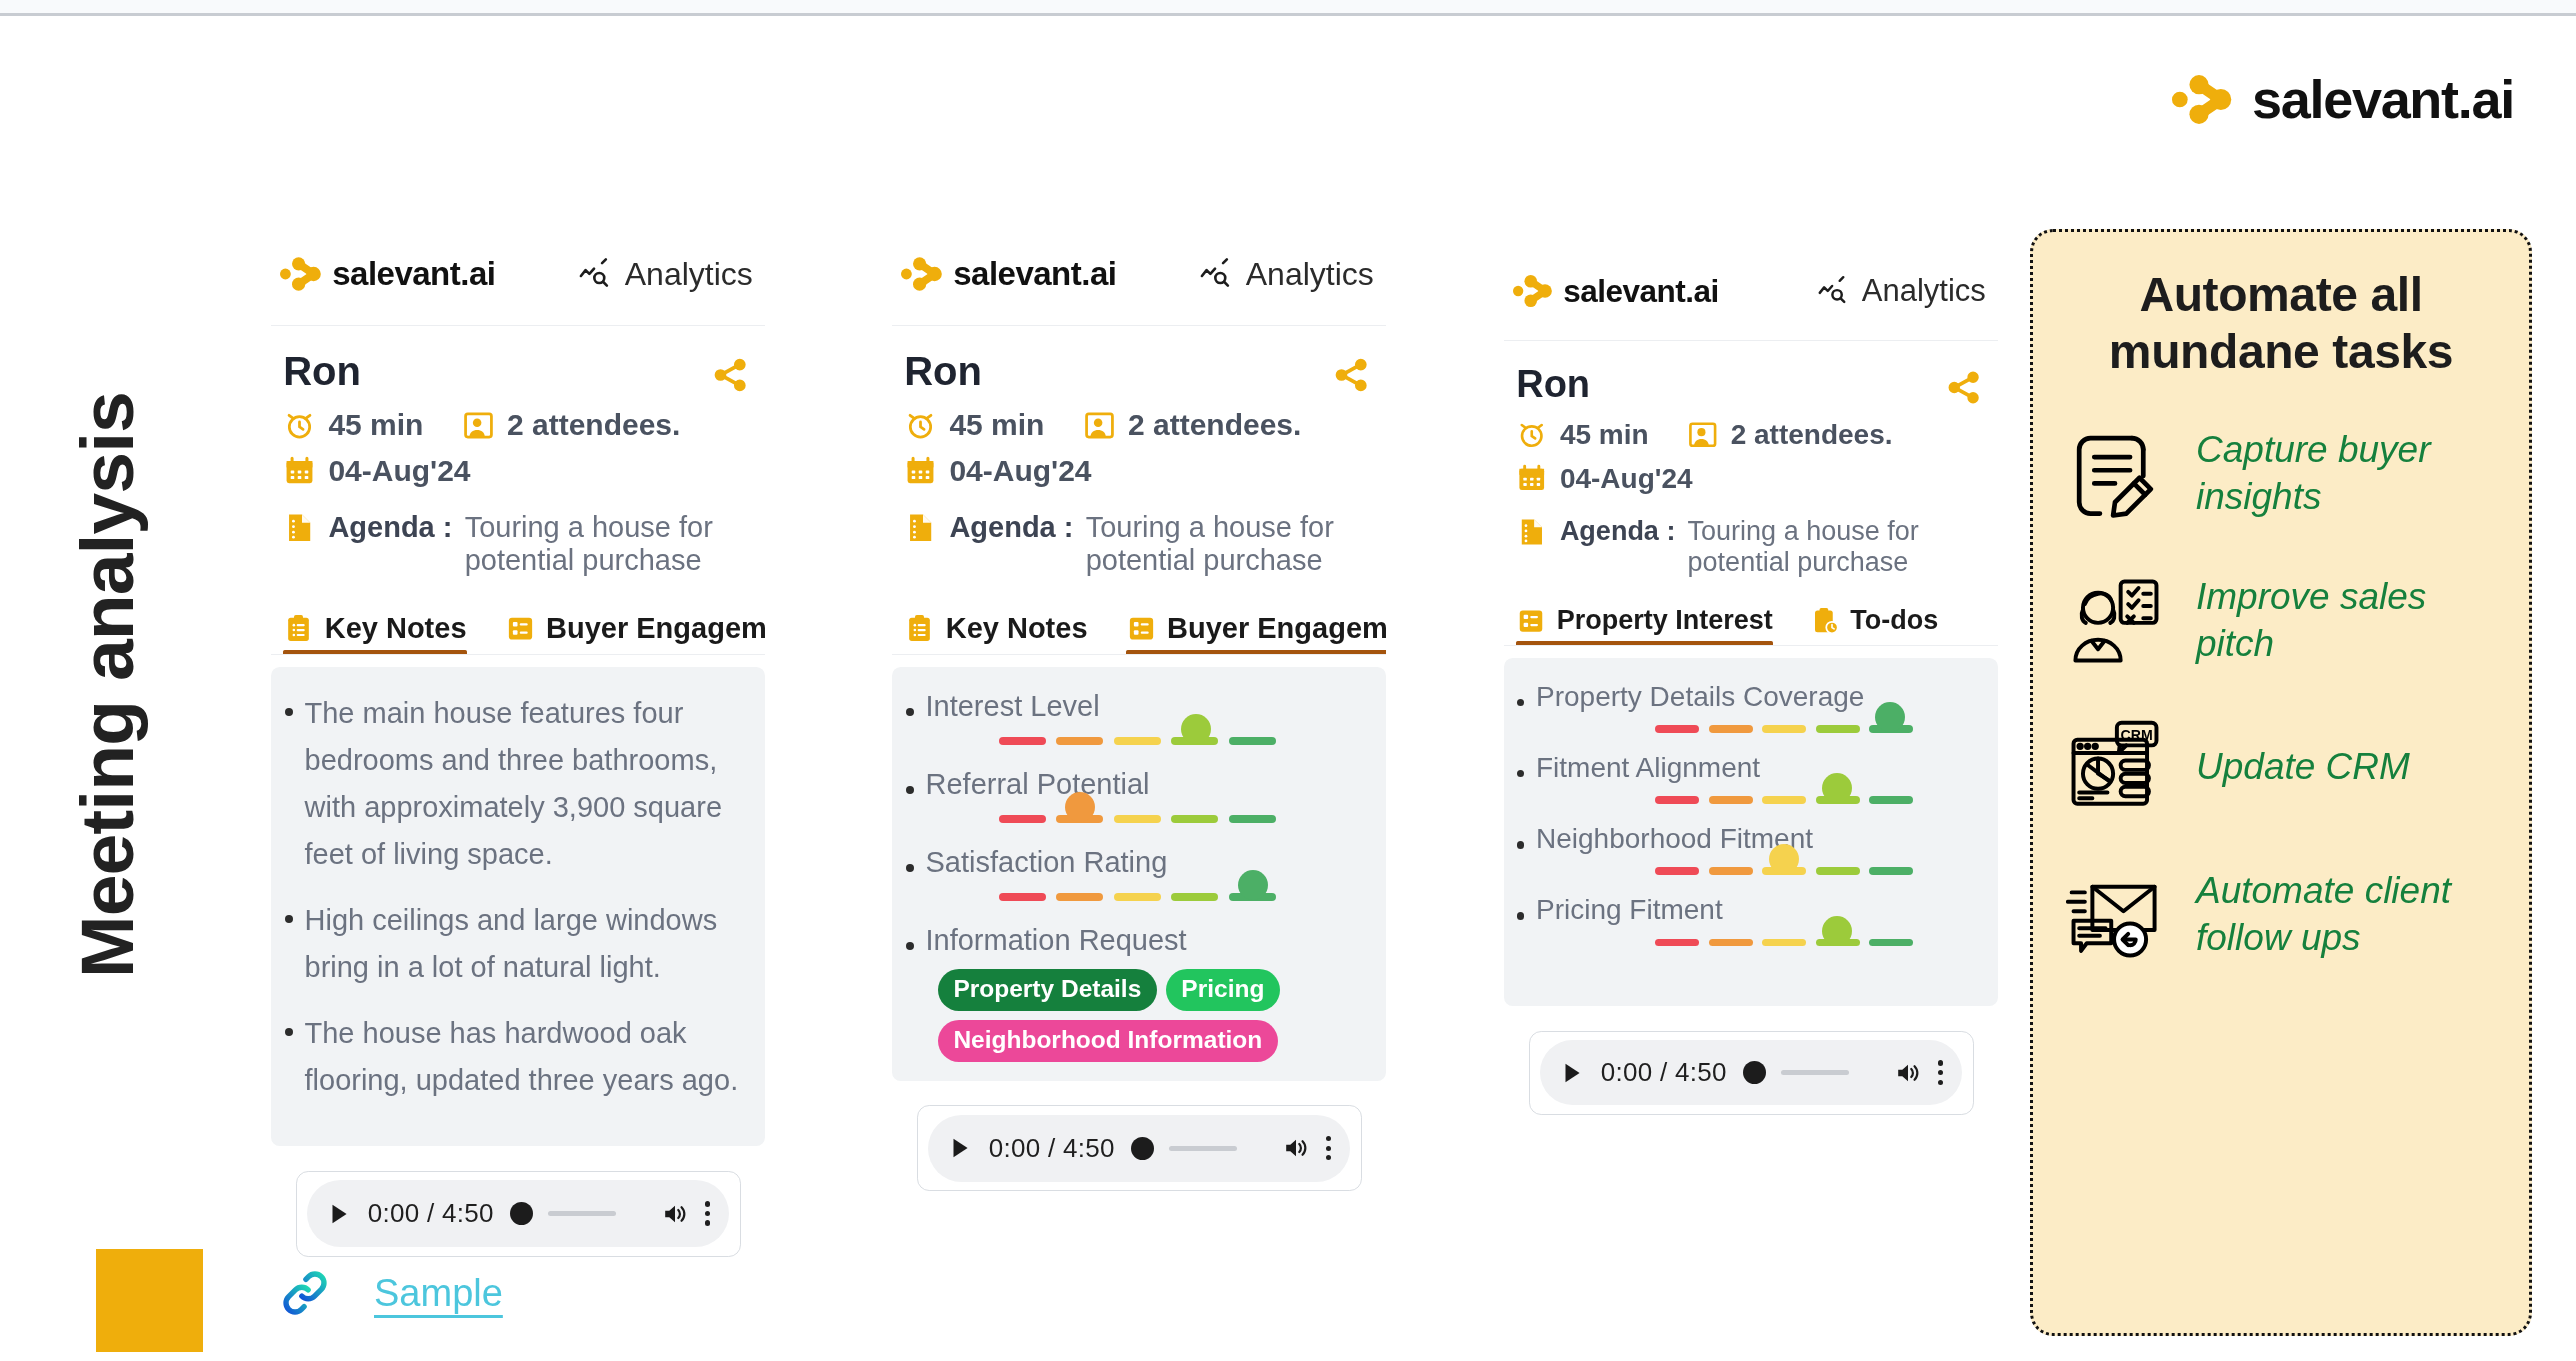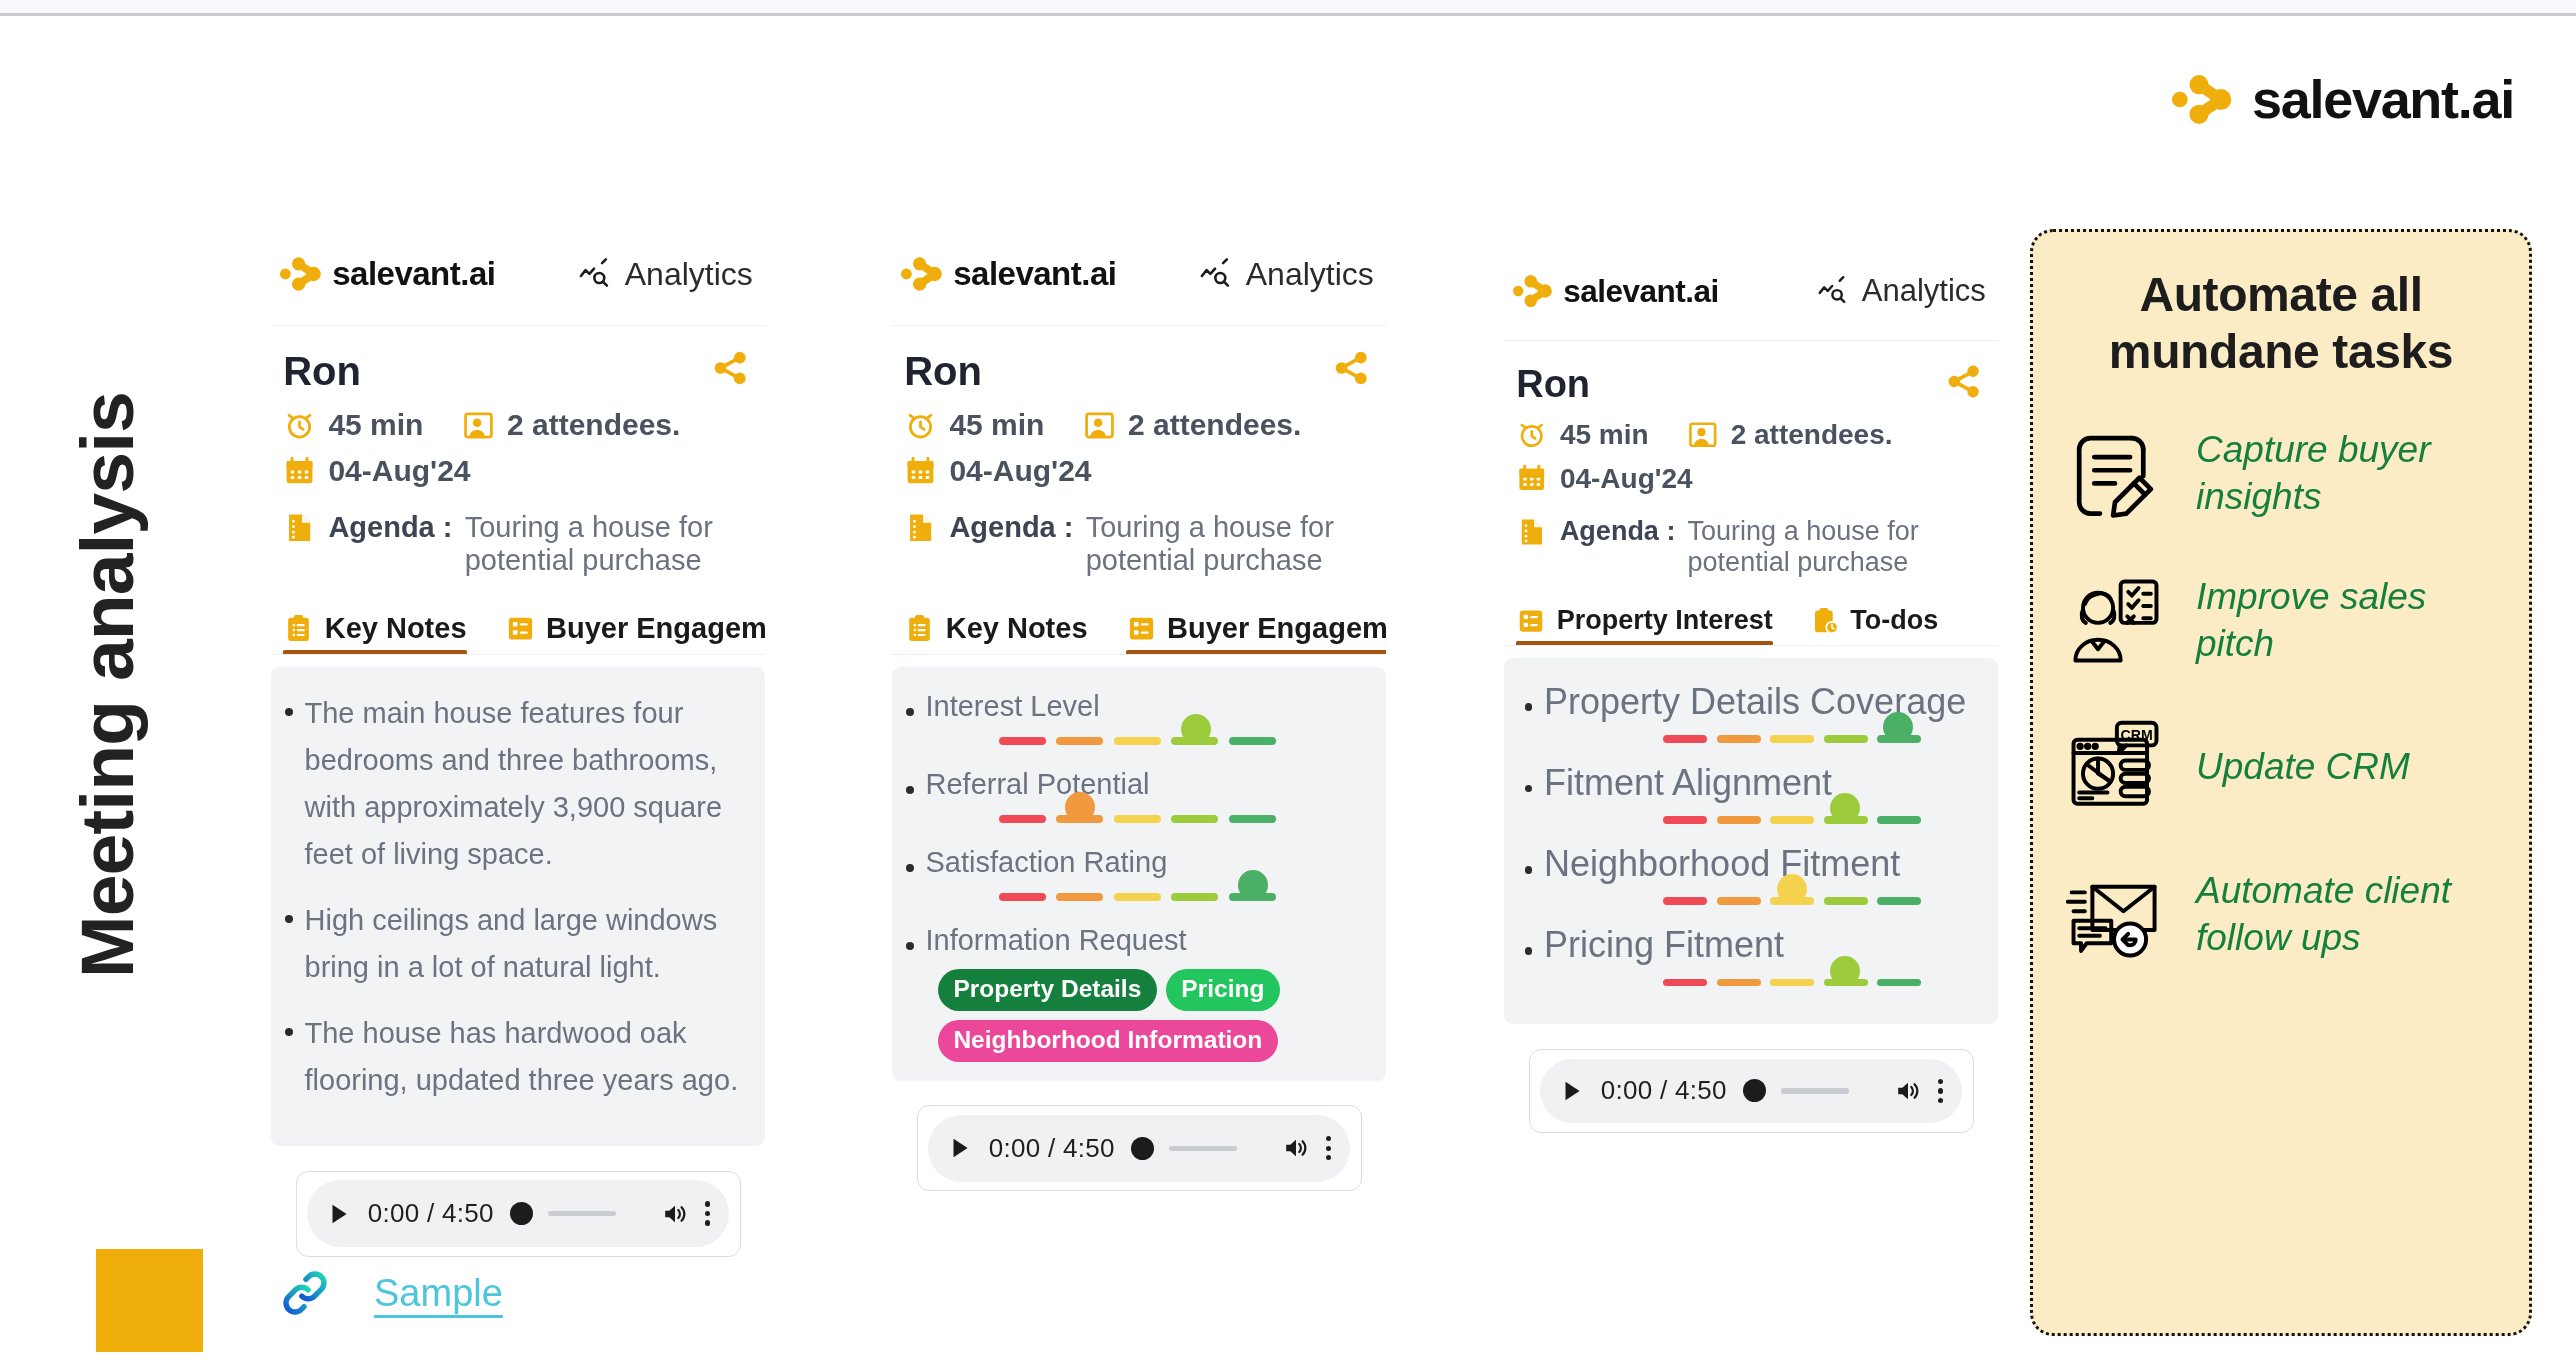--- a/index.html
+++ b/index.html
@@ -32,21 +32,21 @@
 
   
   .card { position:absolute; background:#ffffff; }
   .card-head { display:flex; align-items:center; justify-content:space-between; padding:0 12.2px 0 8.7px; }
   .card-head .logo-row { display:flex; align-items:center; gap:10.5px; }
   .card-head .wordmark { font-weight:700; letter-spacing:-0.5px; color:#111; }
   .analytics { display:flex; align-items:center; gap:11.4px; color:#2b2b2b; }
   .head-rule { height:1.7px; background:#eceef1; margin-top:10.5px; }
 
   .meet-name { font-weight:700; color:#1f2430; }
-  .name-row { display:flex; align-items:flex-start; justify-content:space-between;gap:16px; }
+  .name-row { display:flex; align-items:flex-end; justify-content:space-between;gap:16px; }
   .share-btn { cursor:pointer; }
 
   .meta-row { display:flex; align-items:center; gap:12.2px; color:#4a5260; font-weight:700; }
   .meta-row .gap { width:14px; }
   .agenda-row { display:flex; align-items:flex-start; gap:12.2px; }
   .agenda-label { font-weight:700; color:#3d4453; white-space:nowrap; }
   .agenda-text { color:#6b7280; }
 
   .tabs { display:flex; align-items:flex-end; gap:0; overflow:hidden; border-bottom:1.7px solid #eceef1; }
   .tab { display:flex; align-items:center; gap:10.5px; font-weight:700; color:#1a1a1a;
@@ -655,21 +655,21 @@
         <rect x="7.6" y="1.6" width="7" height="3.6" rx="1.4" fill="#efae0c"></rect>
         <circle cx="17.6" cy="17.2" r="4.6" fill="#efae0c" stroke="#fff" stroke-width="1.4"></circle>
         <path d="M17.6 14.8v2.4l1.7 1.1" stroke="#fff" stroke-width="1.3" fill="none" stroke-linecap="round"></path>
                 </g>
               </svg>
             </span>
             <span>To-dos</span>
           </span>
   </div>
         <div class="panel" style="margin-top:12.2px;min-height:348px">
-          <ul class="bullets" style="font-size:36px;padding:23px 19px 19px 10px">
+          <ul class="bullets" style="font-size:28px;padding:23px 19px 19px 2px">
       <li style="margin-bottom:5.2px">
           <span>Property Details Coverage</span>
           <div style="margin:12.2px 0 19px 119px;width:271px">
                 <div class="rating" style="gap:9.6px">
     <div class="seg" style="width:44px;background:#ef4a56"></div>
                   <div class="seg" style="width:44px;background:#f0993e"></div>
                   <div class="seg" style="width:44px;background:#f5d24e"></div>
                   <div class="seg" style="width:44px;background:#9ccb3b"></div>
                   <div class="seg" style="width:44px;background:#4caf66"></div>
                   <div class="knob" style="left:220px;background:#4caf66"></div>

